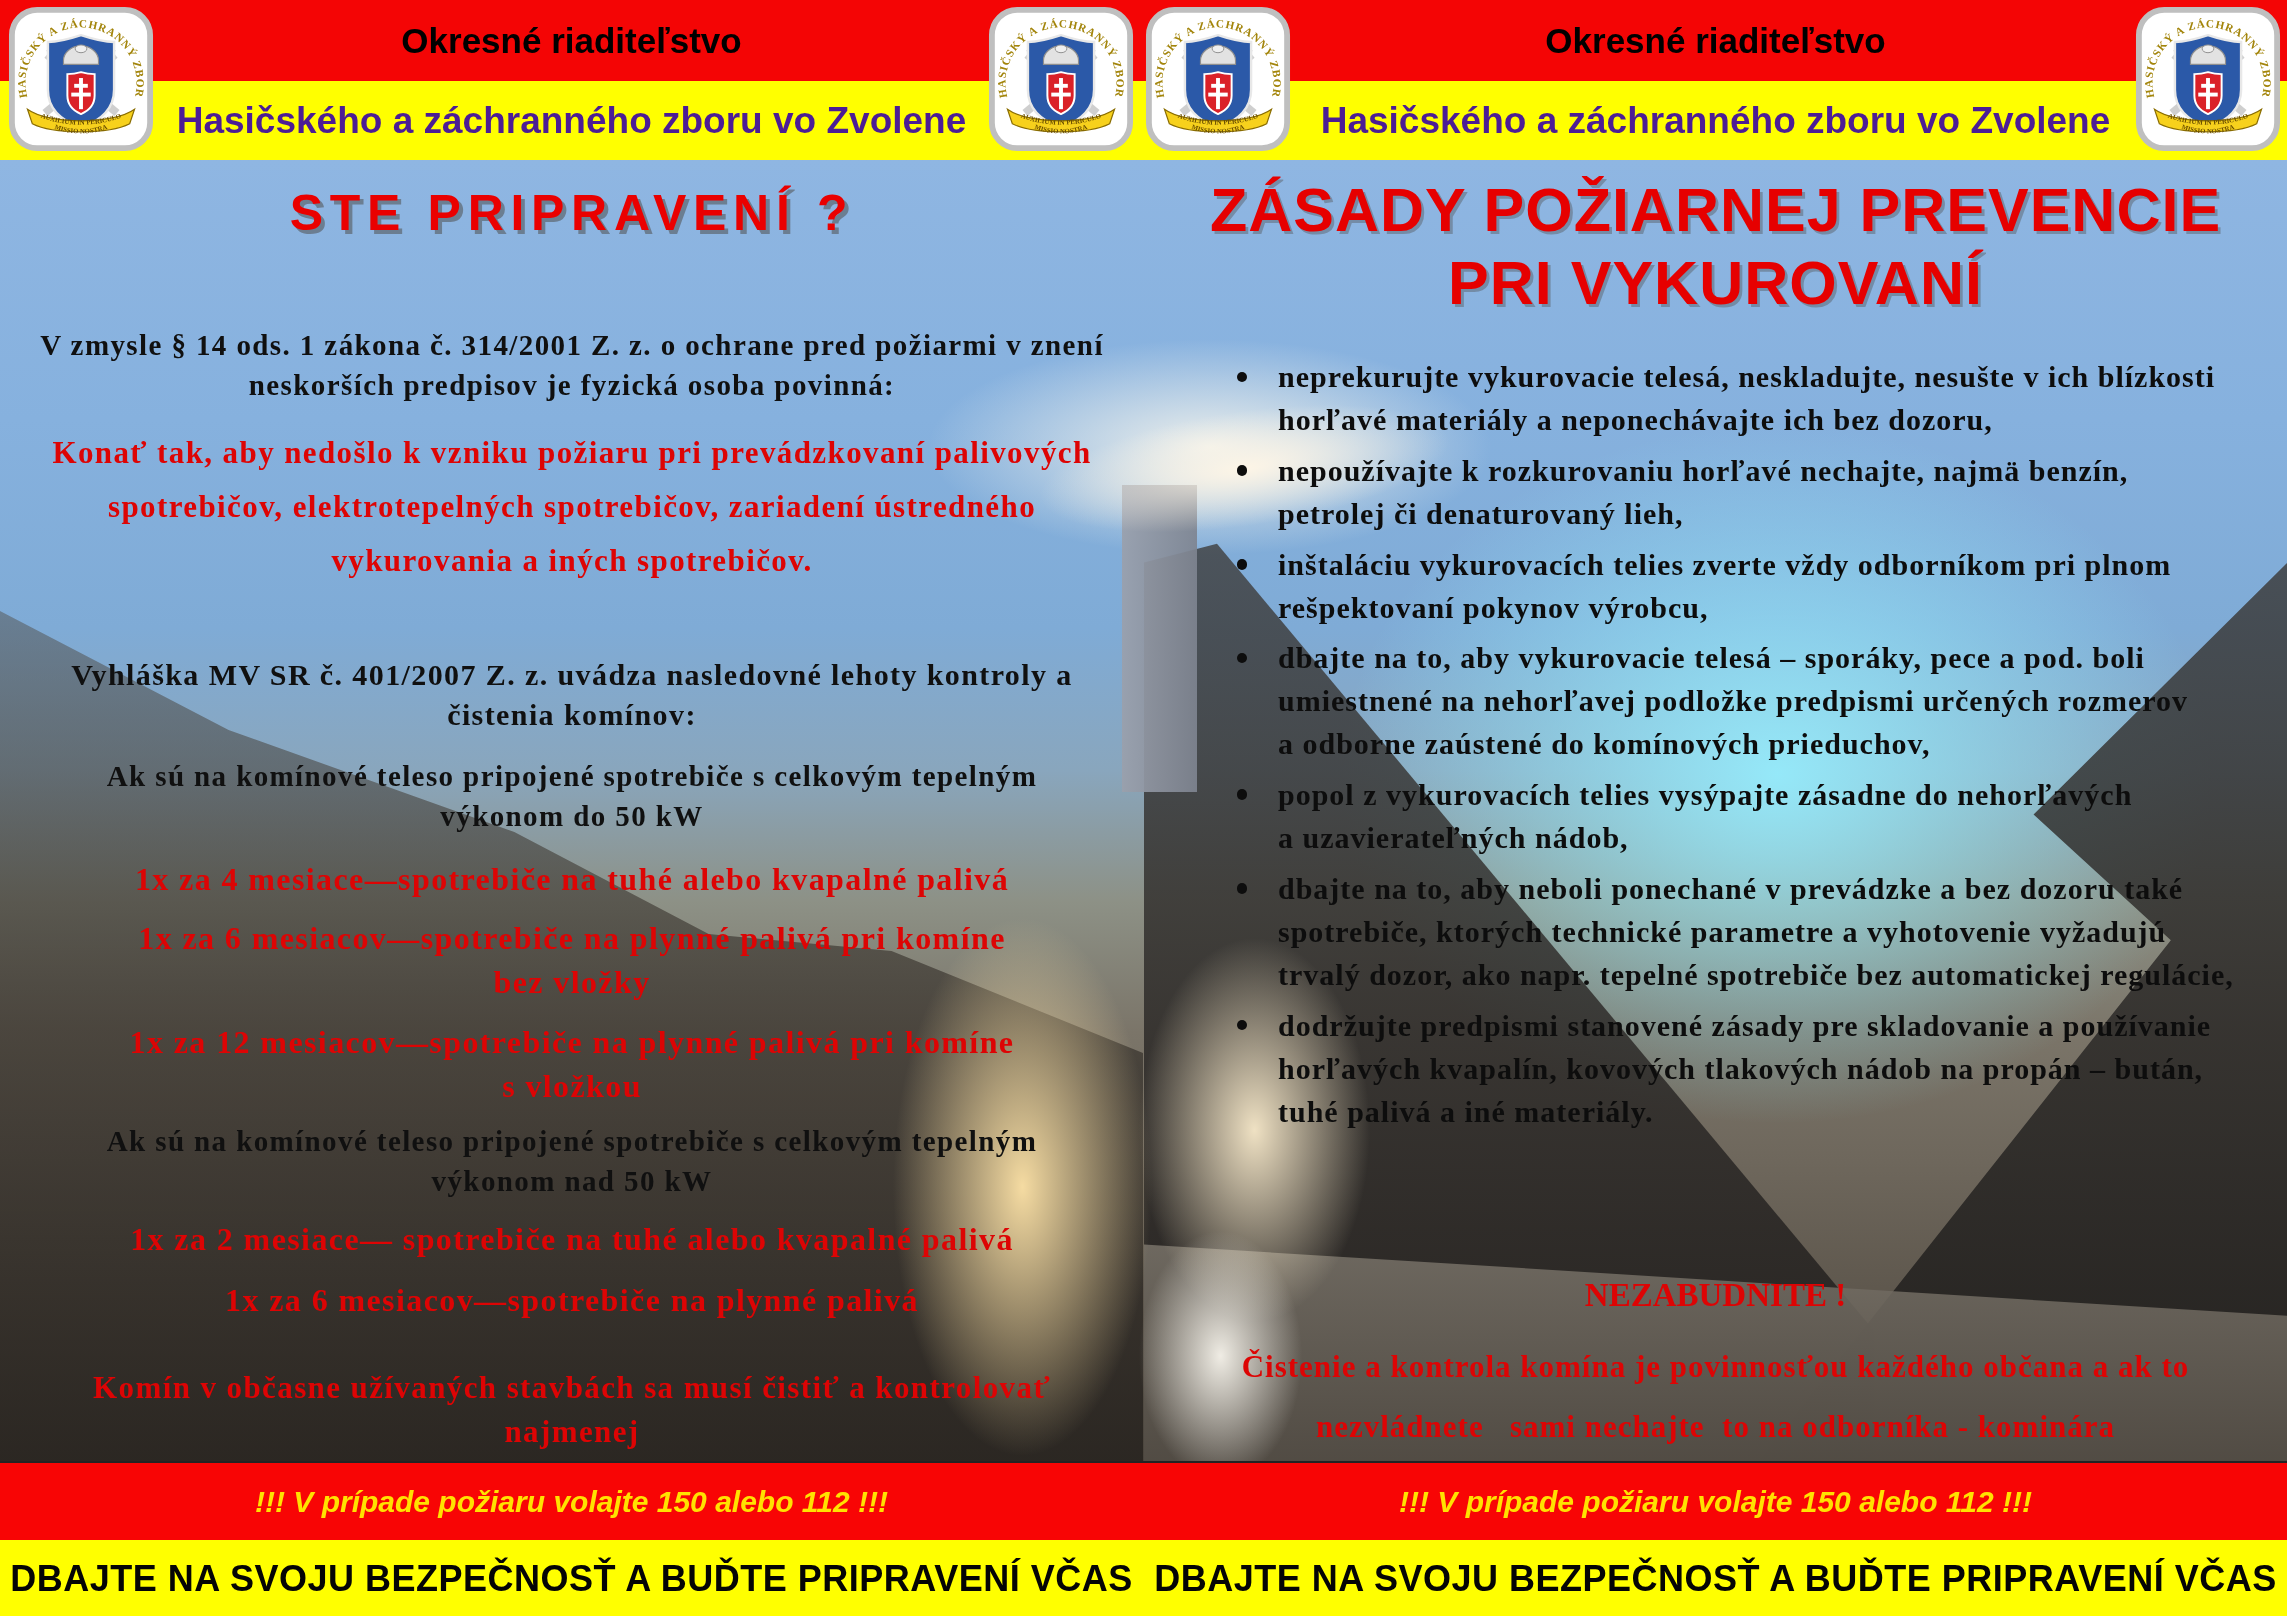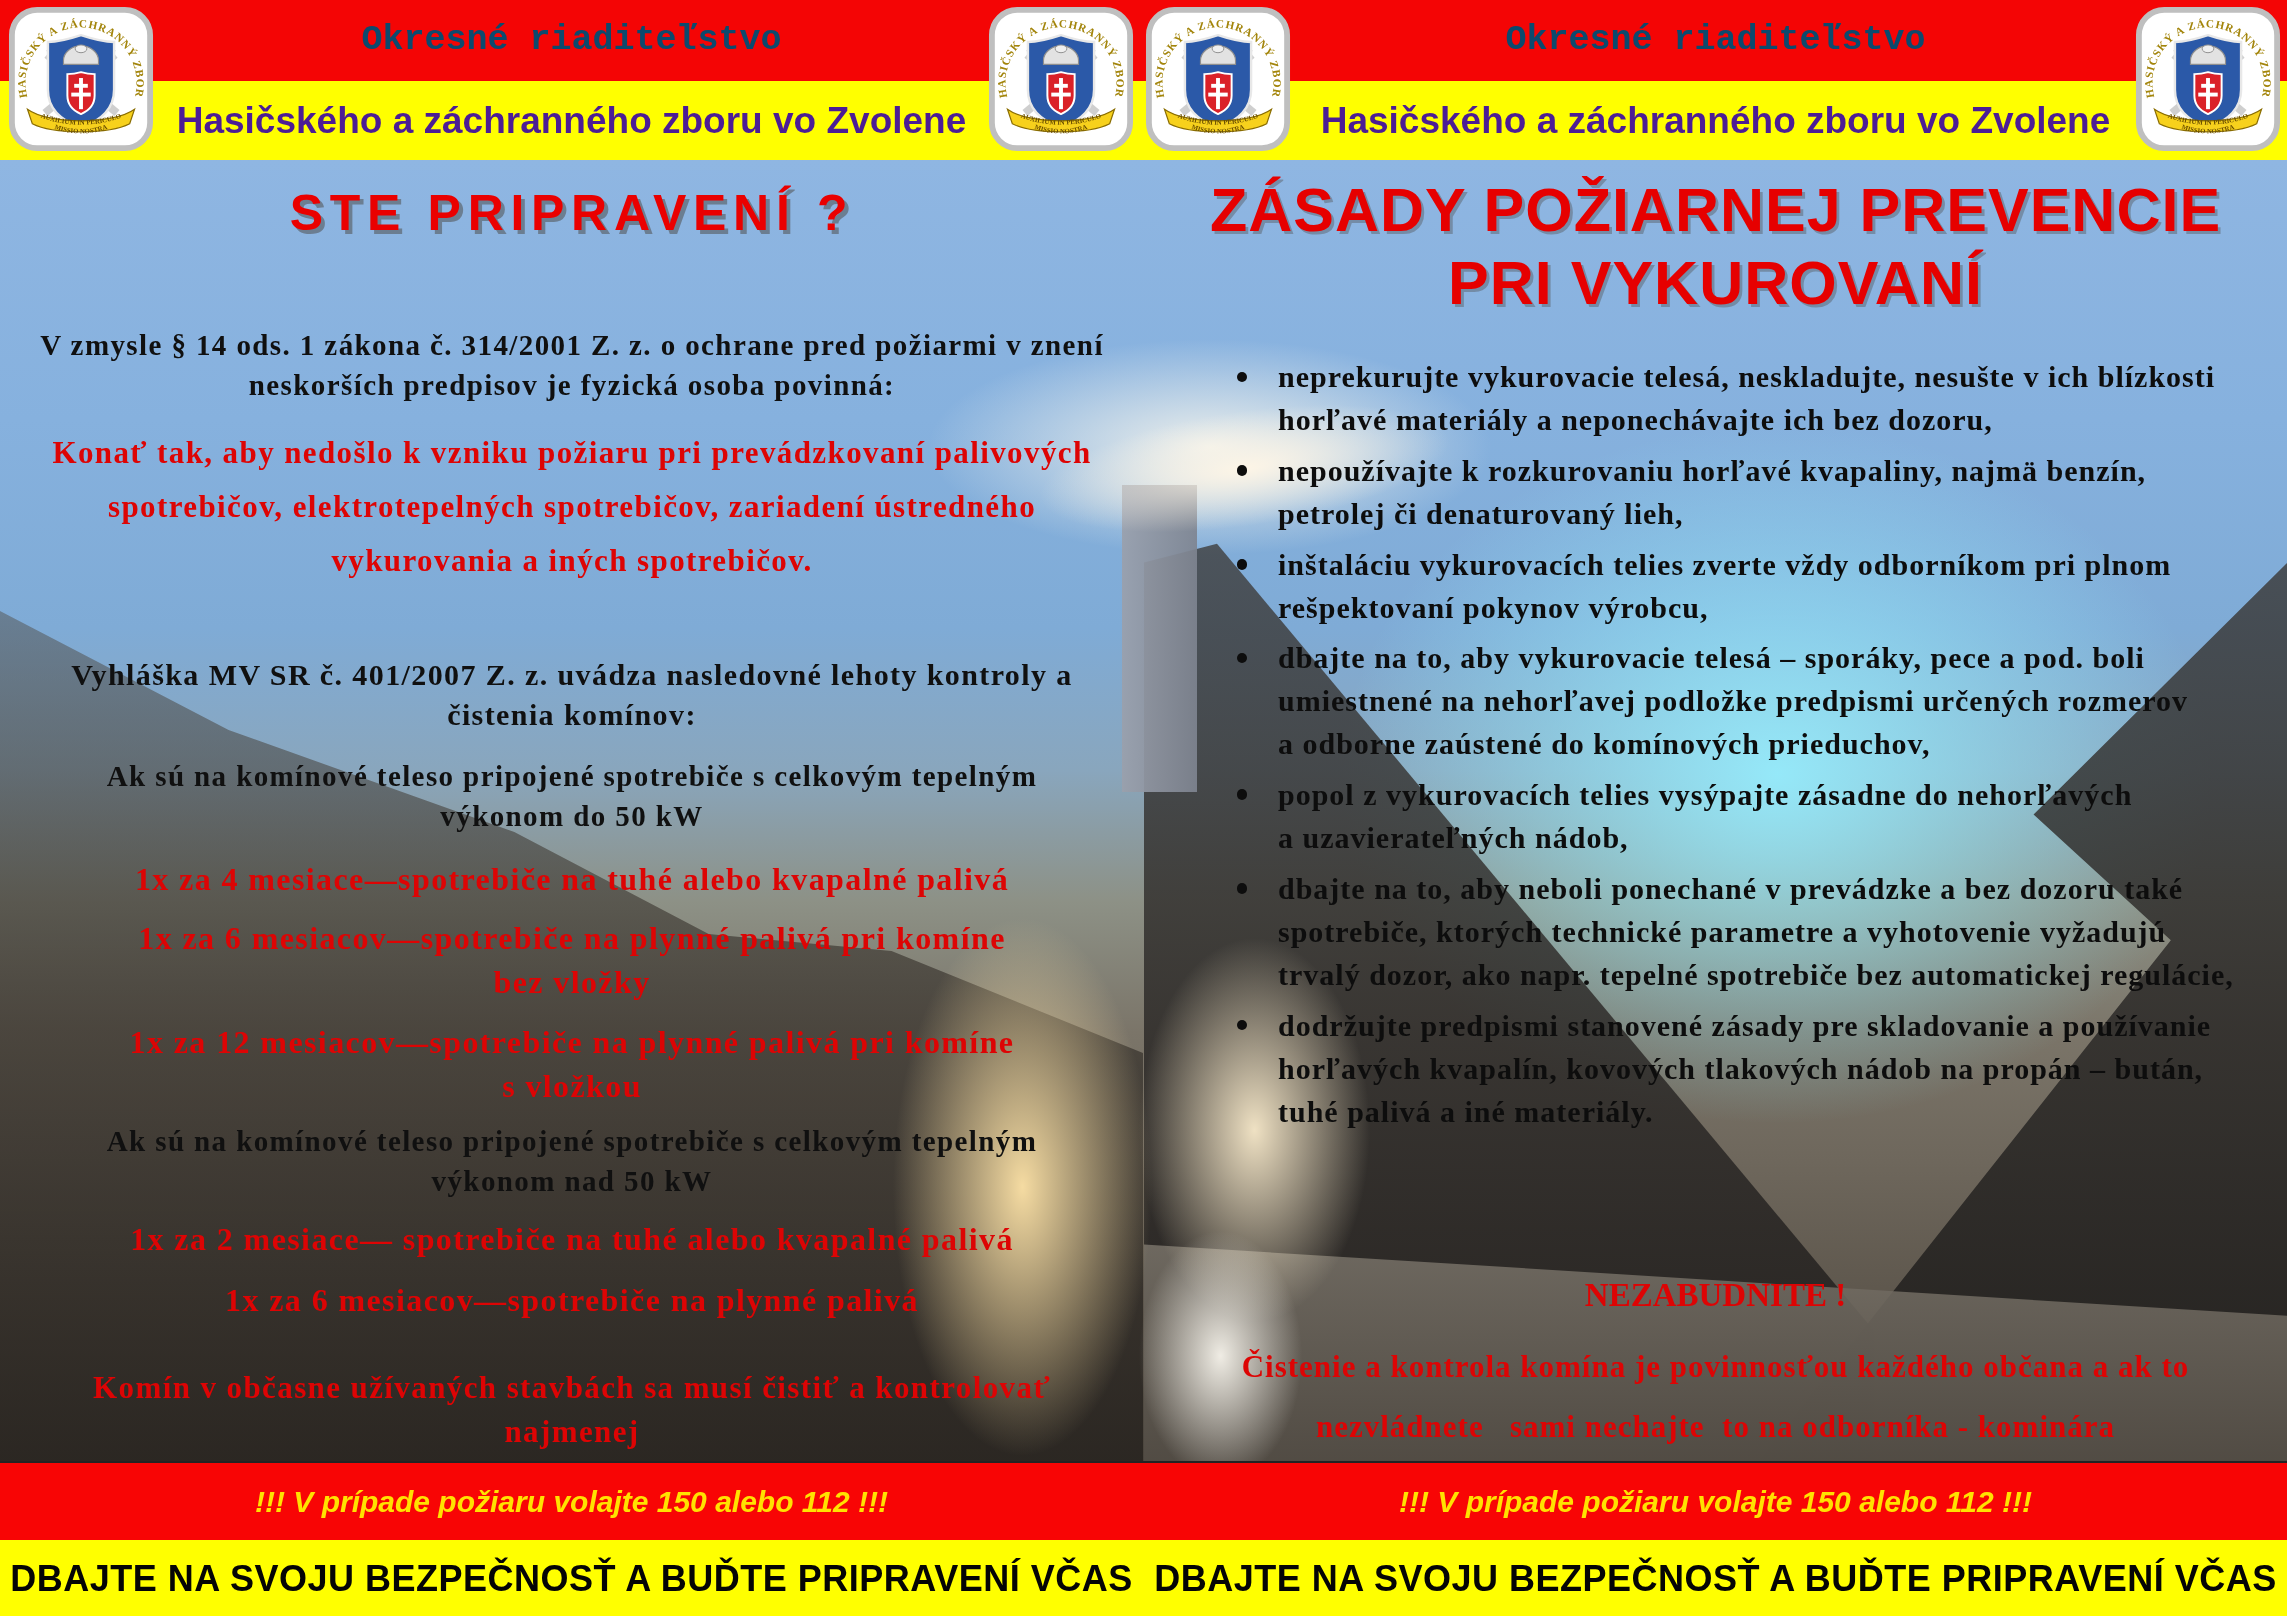--- a/index.html
+++ b/index.html
@@ -57,21 +57,21 @@
     background:radial-gradient(closest-side, rgba(255,246,230,0.95), rgba(255,246,230,0));
   }
   
   .band{position:absolute; left:0; width:2287px;}
   .band.top-red{top:0; height:81px; background:#f40505;}
   .band.top-yellow{top:81px; height:79px; background:#ffff00;}
   .band.bot-red{top:1461px; height:79px; background:#f80505; border-top:2.9px solid #232323; box-sizing:border-box;}
   .band.bot-yellow{top:1540px; height:77px; background:#ffff00;}
   .band-text{position:absolute; top:0; width:1143px; text-align:center; white-space:pre-wrap;}
   .bt-left{left:0;} .bt-right{left:1144px;}
-  .hdr1{font-family:Liberation Mono, monospace; font-weight:700; font-size:35px; line-height:81px; color:#0c4a6e; letter-spacing:0px;}
+  .hdr1{font-family:Liberation Sans, sans-serif; font-weight:700; font-size:35px; line-height:81px; color:#000000; letter-spacing:0px;}
   .hdr2{font-family:"Liberation Sans",sans-serif; font-weight:700; font-size:37px; line-height:79px; color:#4c1d95;}
   .emerg{font-family:"Liberation Sans",sans-serif; font-style:italic; font-weight:700; font-size:30px; line-height:76px; color:#ffe200;}
   .safety{font-family:"Liberation Sans",sans-serif; font-weight:700; font-size:36px; line-height:77px; color:#050505; letter-spacing:0.5px;}
   
   .logo{position:absolute; width:146px; height:146px;}
   .logo.l1{left:7.7px;   top:5.8px;}
   .logo.l2{left:988px; top:5.8px;}
   .logo.l3{left:1145px; top:5.8px;}
   .logo.l4{left:2135px; top:5.8px;}
   
@@ -220,21 +220,21 @@
     <h1 class="right-title"><span class="t">ZÁSADY POŽIARNEJ PREVENCIE</span><br>
       <span class="t">PRI VYKUROVANÍ</span></h1>
     <ul class="bullets">
       <li>
           <span class="dot"></span>
           <div class="t">neprekurujte vykurovacie telesá, neskladujte, nesušte v ich blízkosti
 horľavé materiály a neponechávajte ich bez dozoru,</div>
         </li>
       <li>
           <span class="dot"></span>
-          <div class="t">nepoužívajte k rozkurovaniu horľavé kvapaliny, najmä benzín,
+          <div class="t">nepoužívajte k rozkurovaniu horľavé nechajte, najmä benzín,
 petrolej či denaturovaný lieh,</div>
         </li>
       <li>
           <span class="dot"></span>
           <div class="t">inštaláciu vykurovacích telies zverte vždy odborníkom pri plnom
 rešpektovaní pokynov výrobcu,</div>
         </li>
       <li>
           <span class="dot"></span>
           <div class="t">dbajte na to, aby vykurovacie telesá – sporáky, pece a pod. boli

